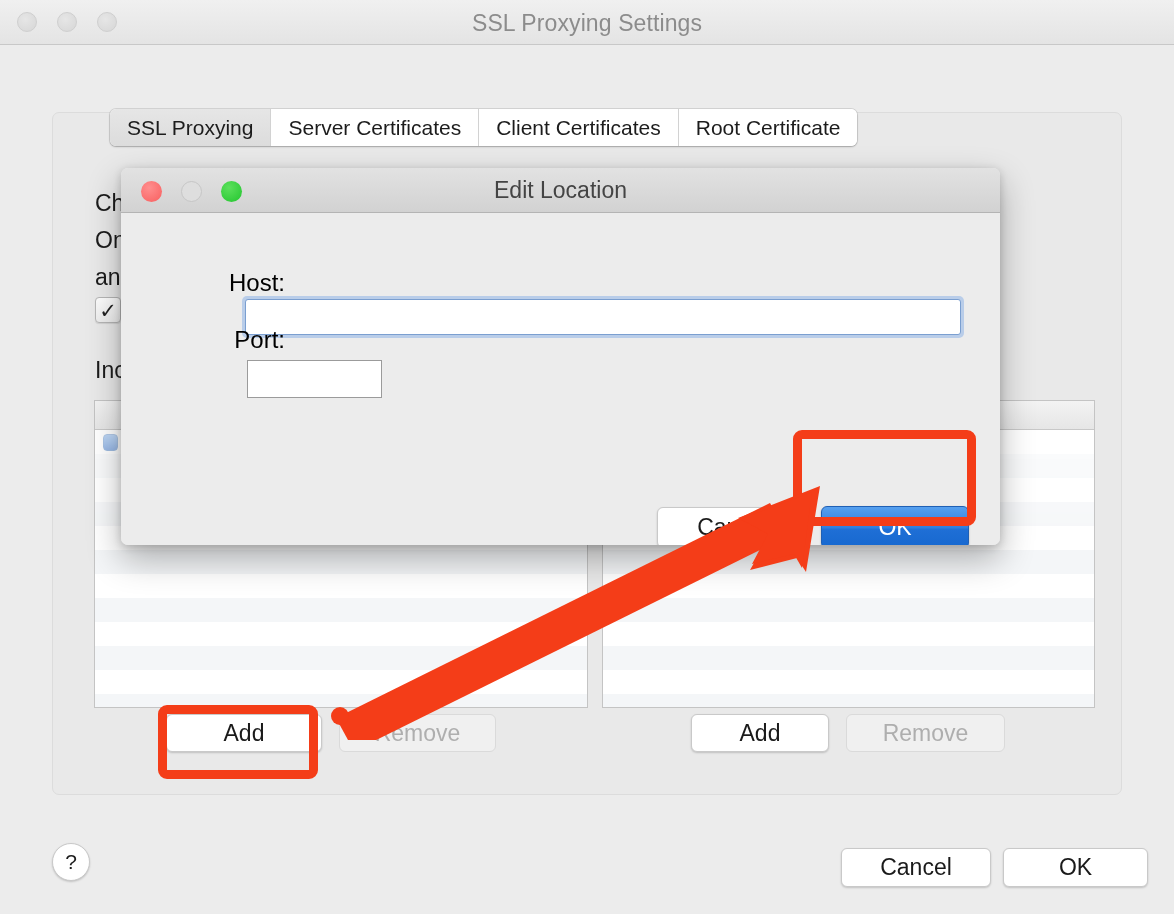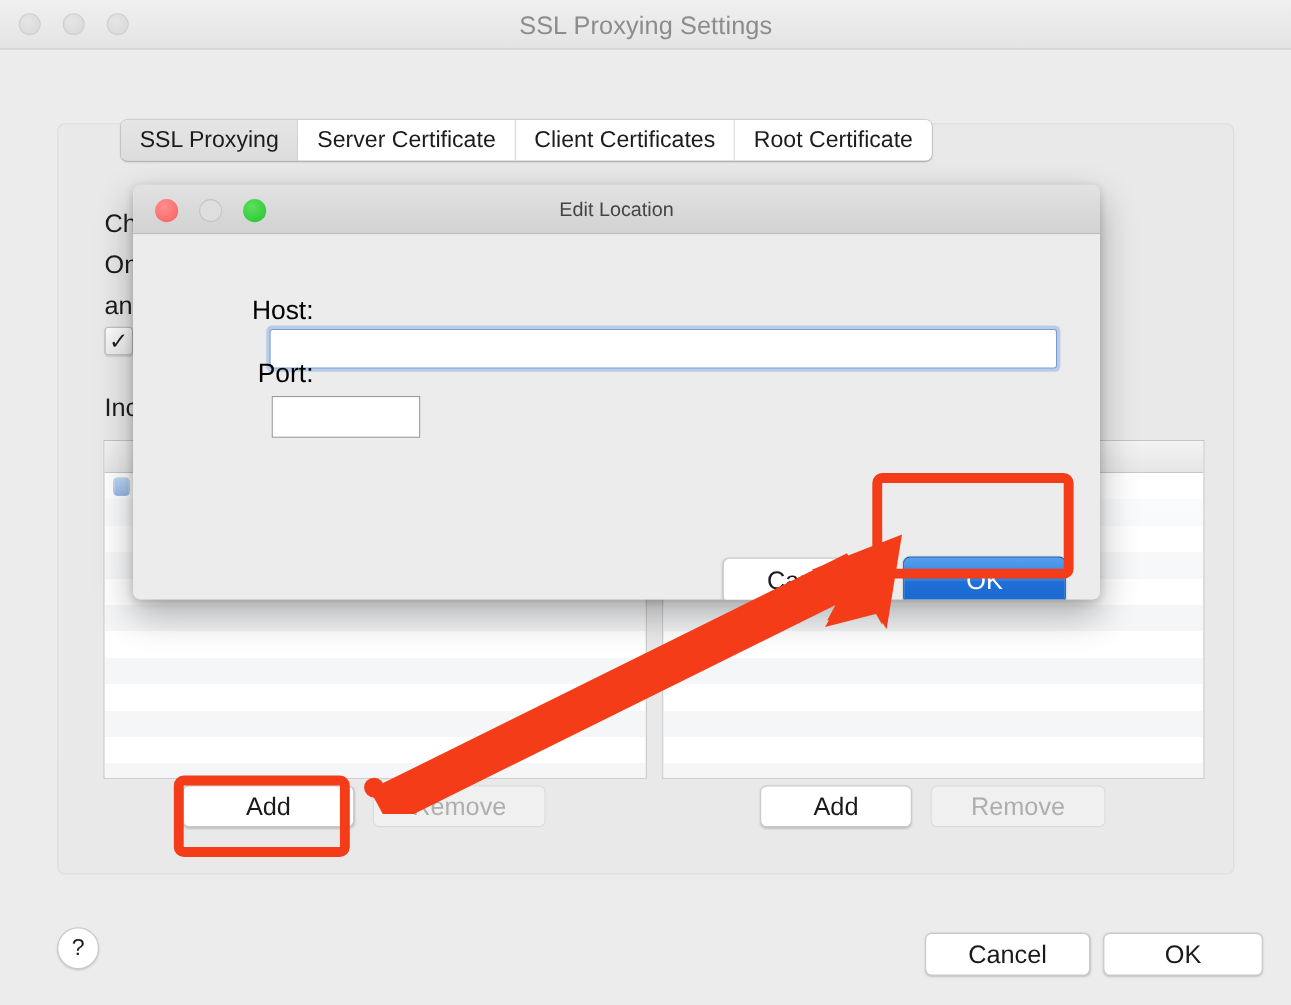--- a/index.html
+++ b/index.html
@@ -121,21 +121,21 @@
   }
   .dlg-titlebar {
     height: 45px; background: linear-gradient(to bottom,#e2e2e2 0%,#d2d2d2 100%);
     border-bottom: 1px solid #b4b4b4; position: relative;
   }
   .dlg-tl { position: absolute; left: 20px; top: 13px; display: flex; gap: 19px; }
   .dlg-dot { width: 21px; height: 21px; border-radius: 50%; }
   .dlg-dot.red   { background: radial-gradient(circle at 38% 32%, #ff8e8e, #f85f5f); }
   .dlg-dot.gray  { background: #dedede; border: 1px solid #c6c6c6; }
   .dlg-dot.green { background: radial-gradient(circle at 38% 32%, #5ce05c, #22c52e); }
-  .dlg-title { text-align: center; line-height: 45px; font-size: 18px; color: #444; }
+  .dlg-title { text-align: center; line-height: 45px; font-size: 23px; color: #444; }
   .dlg-body { position: relative; height: 332px; background: #ececec; }
 
   .fld-label { position: absolute; font-size: 24px; color: #000000; text-align: right; }
   #host-label { left: 40px; top: 56px; width: 124px; }
   #port-label { left: 40px; top: 113px; width: 124px; }
   .host-wrap {
     position: absolute; left: 121px; top: 83px; width: 722px; height: 42px;
     border-radius: 5px; background: #b9cde9; padding: 3px;
   }
   .host-input {
@@ -212,21 +212,21 @@
   <div class="btn disabled" id="btn-remove-left">Remove</div>
   <div class="btn" id="btn-add-right">Add</div>
   <div class="btn disabled" id="btn-remove-right">Remove</div>
 
   <div class="help-btn">?</div>
   <div class="btn" id="btn-cancel-main">Cancel</div>
   <div class="btn" id="btn-ok-main">OK</div>
 
   <div class="tabbar">
     <div class="tab selected">SSL Proxying</div>
-    <div class="tab">Server Certificate</div>
+    <div class="tab">Server Certificates</div>
     <div class="tab">Client Certificates</div>
     <div class="tab">Root Certificate</div>
   </div>
 
   <div class="dialog">
     <div class="dlg-titlebar">
       <div class="dlg-tl">
         <div class="dlg-dot red"></div>
         <div class="dlg-dot gray"></div>
         <div class="dlg-dot green"></div>

